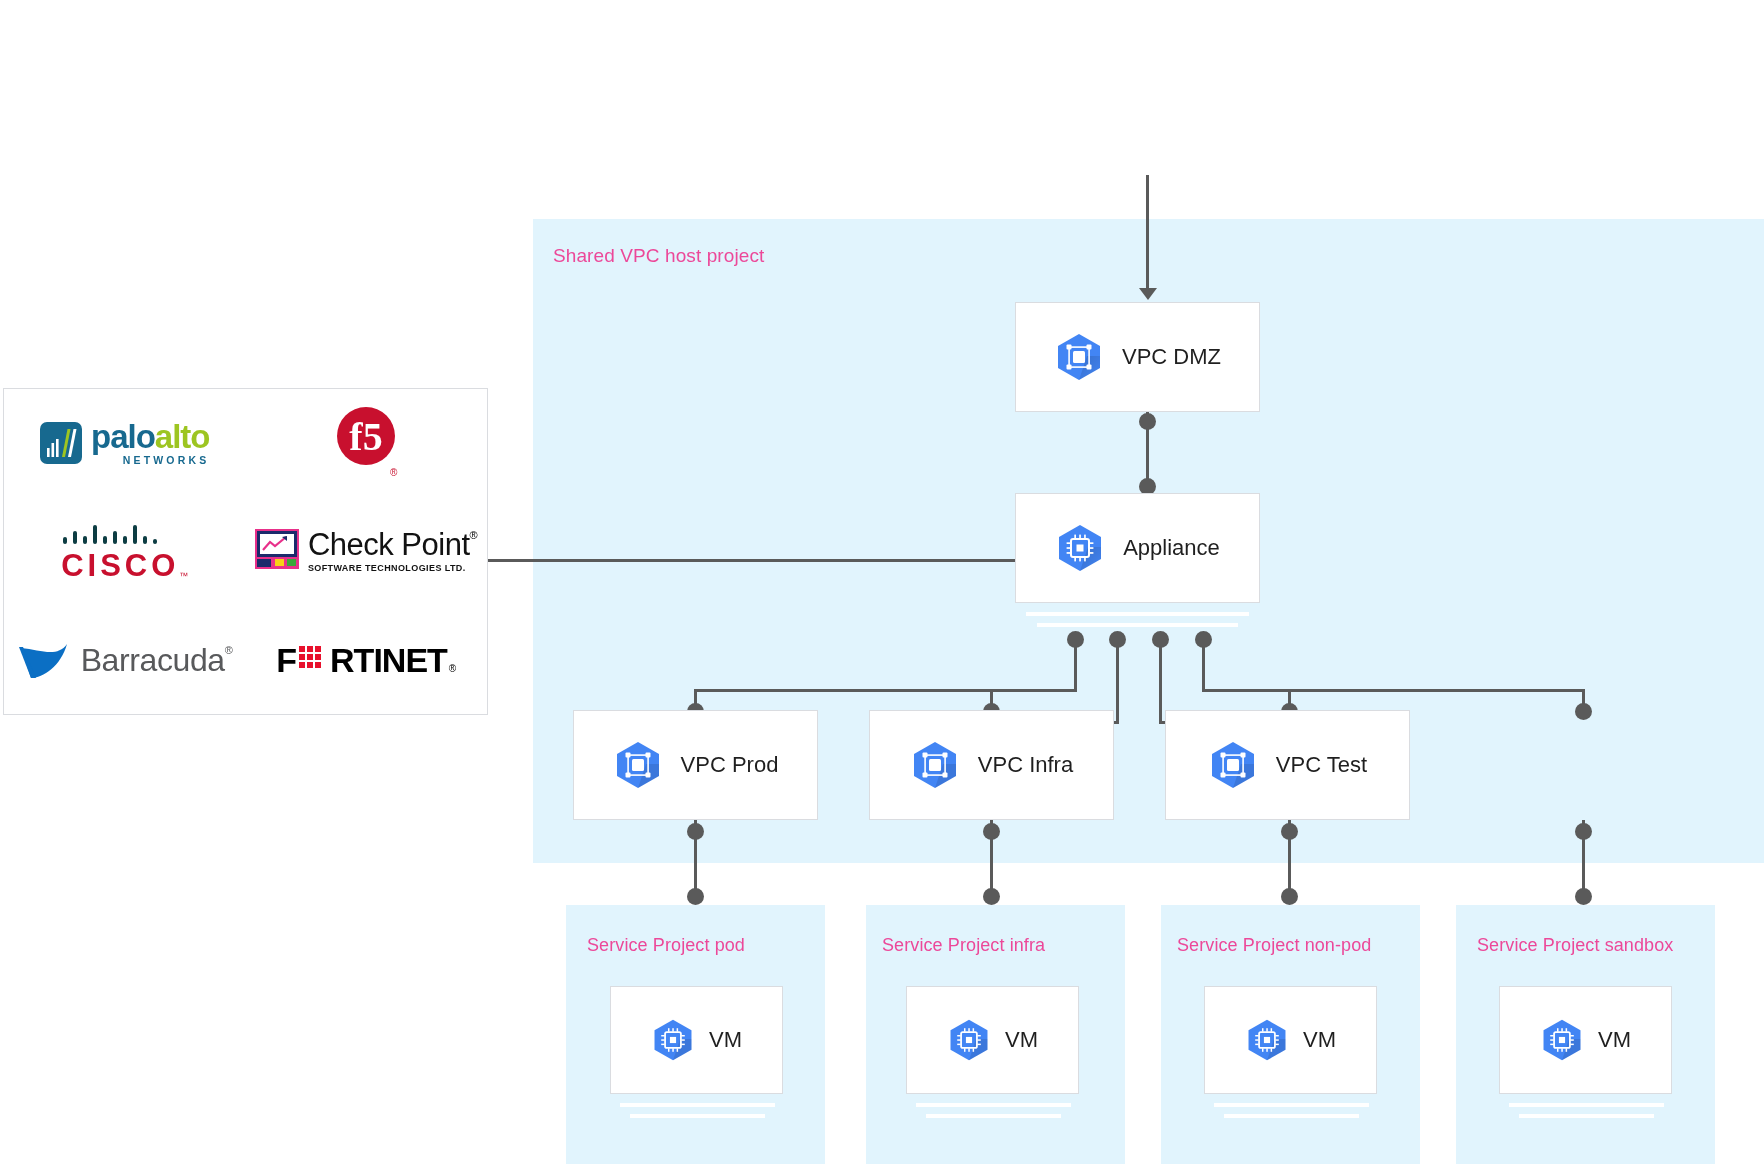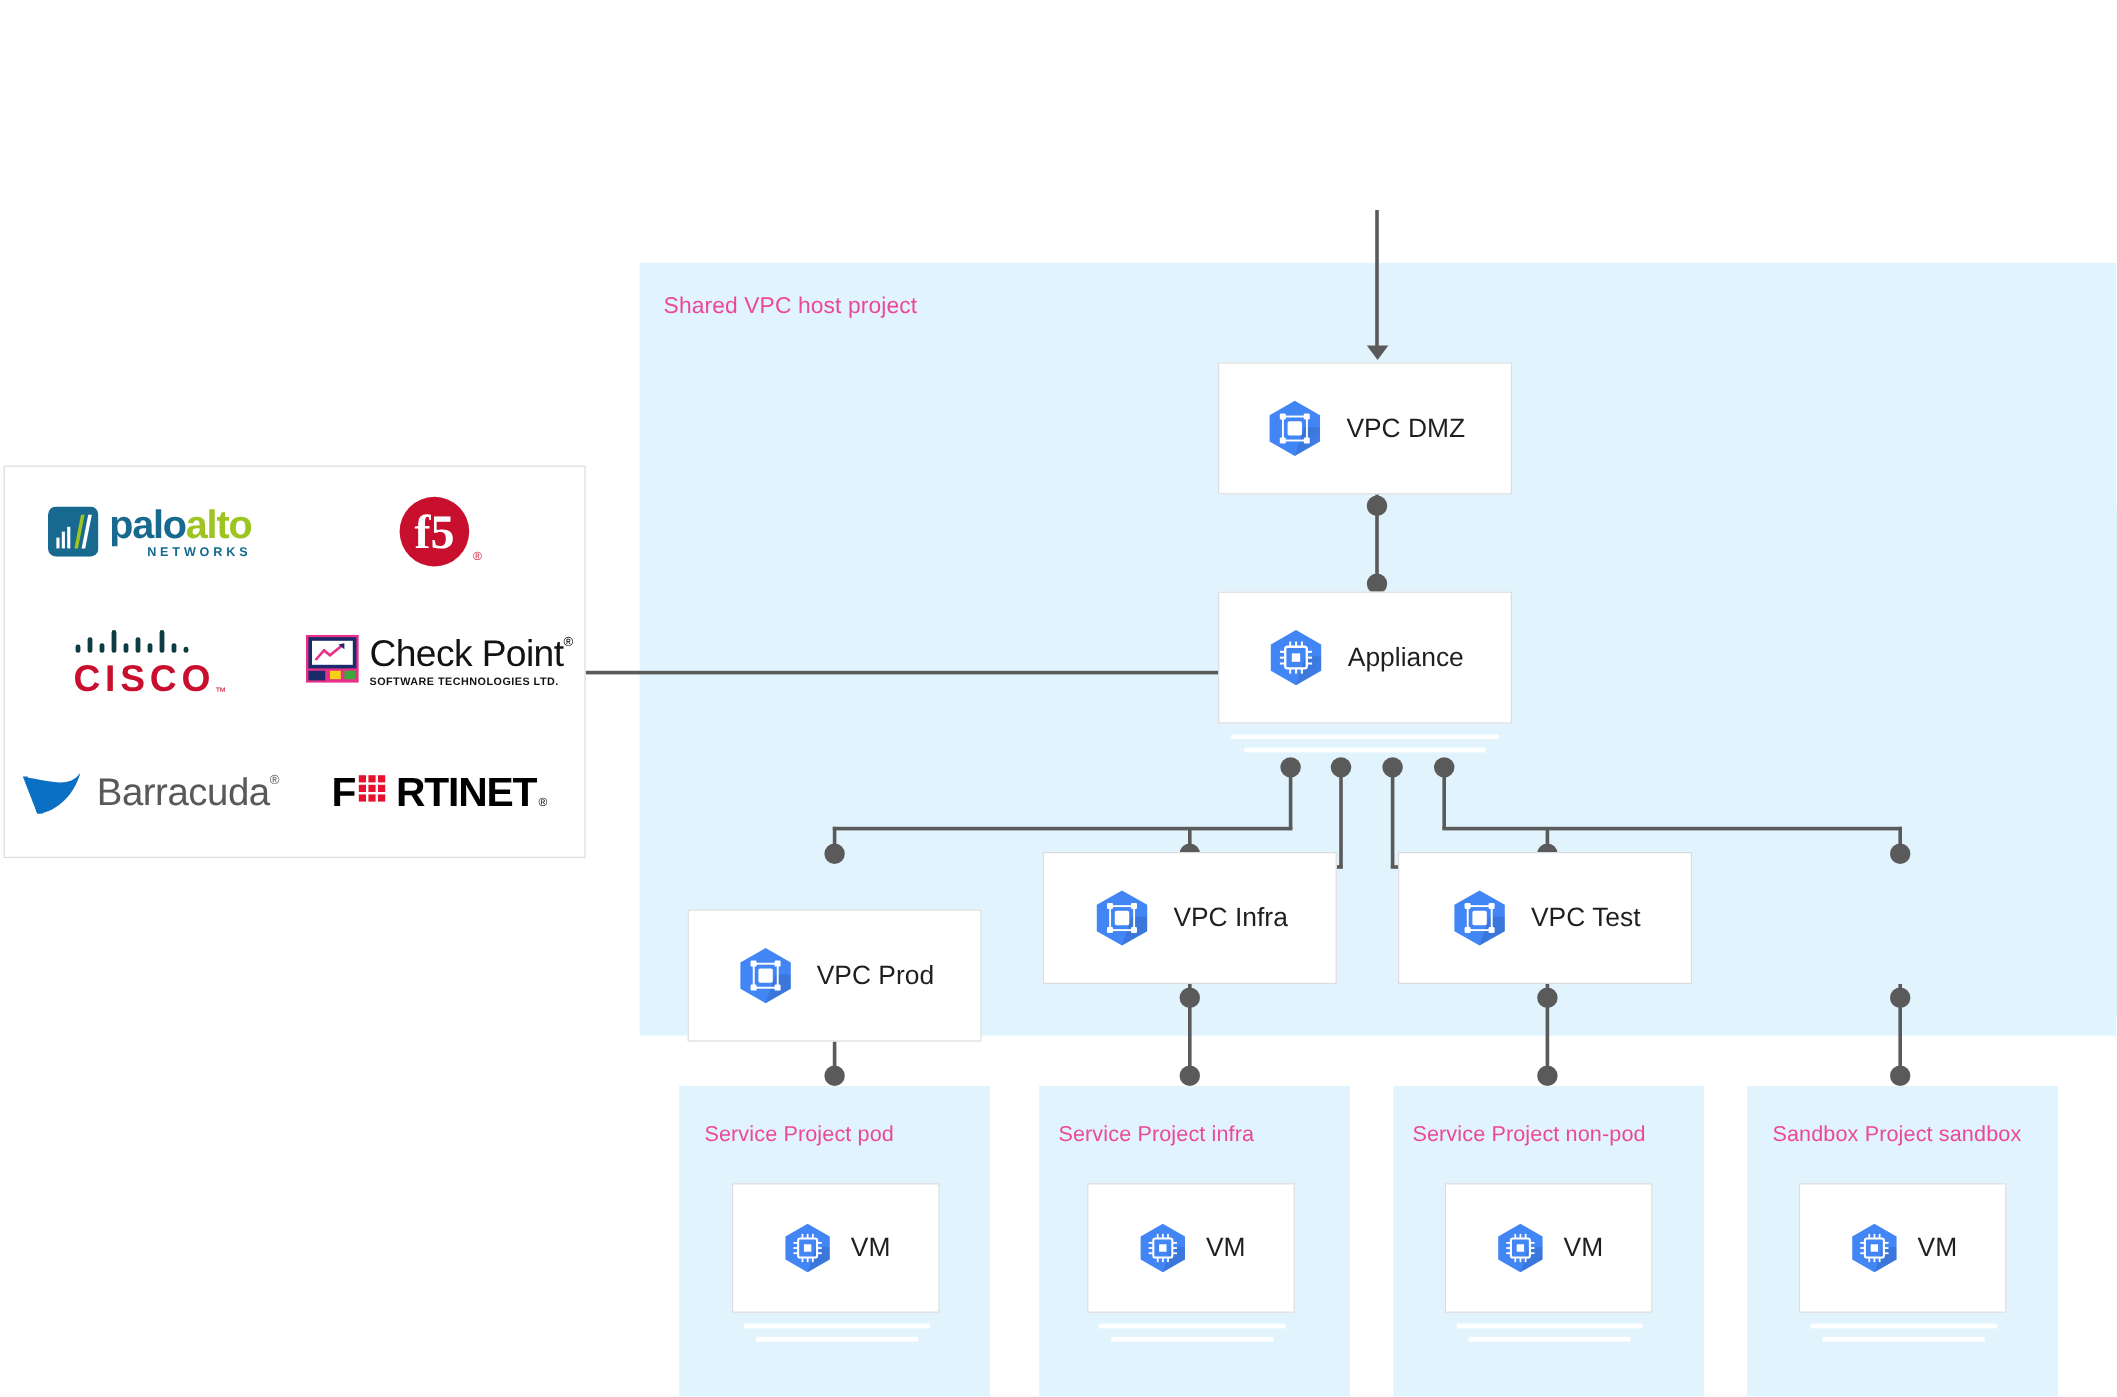--- a/index.html
+++ b/index.html
@@ -180,21 +180,21 @@
   <div class="region-label" style="left:553px;top:245px;">Shared VPC host project</div>
 
   <div class="svc-project" style="left:566px;top:905px;width:259px;height:259px;"></div>
   <div class="svc-project" style="left:866px;top:905px;width:259px;height:259px;"></div>
   <div class="svc-project" style="left:1161px;top:905px;width:259px;height:259px;"></div>
   <div class="svc-project" style="left:1456px;top:905px;width:259px;height:259px;"></div>
 
   <div class="region-label" style="left:587px;top:935px;font-size:18px;">Service Project pod</div>
   <div class="region-label" style="left:882px;top:935px;font-size:18px;">Service Project infra</div>
   <div class="region-label" style="left:1177px;top:935px;font-size:18px;">Service Project non-pod</div>
-  <div class="region-label" style="left:1477px;top:935px;font-size:18px;">Sandbox Project sandbox</div>
+  <div class="region-label" style="left:1477px;top:935px;font-size:18px;">Service Project sandbox</div>
 
   <div class="conn conn-v" style="left:1146px;top:175px;height:115px;"></div>
   <div class="arrow-down" style="left:1139px;top:288px;"></div>
 
   <div class="conn conn-v" style="left:1146px;top:410px;height:70px;"></div>
   <div class="dot" style="left:1139px;top:413px;"></div>
   <div class="dot" style="left:1139px;top:478px;"></div>
 
   <div class="conn conn-h" style="left:488px;top:559px;width:530px;"></div>
   <div class="arrow-right" style="left:1016px;top:552px;"></div>
@@ -306,21 +306,21 @@
             <rect x="34.4" y="29.1" width="4" height="1.7"></rect>
           </g>
         </svg>
       </span>
       <span class="node-label">Appliance</span>
     </div>
   </div>
   <div class="stack-line" style="left:1026px;top:612px;width:223px;"></div>
   <div class="stack-line" style="left:1037px;top:623px;width:201px;"></div>
 
-  <div class="card" style="left:573px;top:710px;width:245px;height:110px;margin-top:48px;">
+  <div class="card" style="left:573px;top:710px;width:245px;height:110px;">
     <div class="node">
       <span class="hex">
         <svg viewBox="0 0 50 50">
           <polygon points="25,2 46,14 46,36 25,48 4,36 4,14" fill="#4285f4"></polygon>
           <polygon points="25,48 46,36 46,24 33,24" fill="#000" opacity=".10"></polygon>
           <g fill="#ffffff">
             <rect x="19" y="19" width="12" height="12" rx="1.5"></rect>
             <rect x="12.5" y="12.5" width="5" height="5" rx="1"></rect>
             <rect x="32.5" y="12.5" width="5" height="5" rx="1"></rect>
             <rect x="12.5" y="32.5" width="5" height="5" rx="1"></rect>
@@ -531,21 +531,21 @@
           <span class="pa-text">
             <div class="pa-top">
               <span class="pa-palo">palo</span><span class="pa-alto">alto</span>
             </div>
             <div class="pa-net">NETWORKS</div>
           </span>
         </span>
       </div>
 
       <div class="vendor-cell">
-        <span style="display:flex;align-items:flex-end;">
+        <span style="display:flex;align-items:flex-end;flex-direction:column;">
           <span>
             <svg class="logo" width="62" height="62" viewBox="0 0 62 62">
               <circle cx="31" cy="31" r="29" fill="#c8102e"></circle>
               <text x="31" y="45" text-anchor="middle" font-family="'Liberation Serif',serif" font-size="40" font-weight="700" fill="#ffffff">f5</text>
             </svg>
           </span>
           <span style="font-size:10px;color:#c8102e;margin-left:1px;margin-bottom:4px;">®</span>
         </span>
       </div>
 

